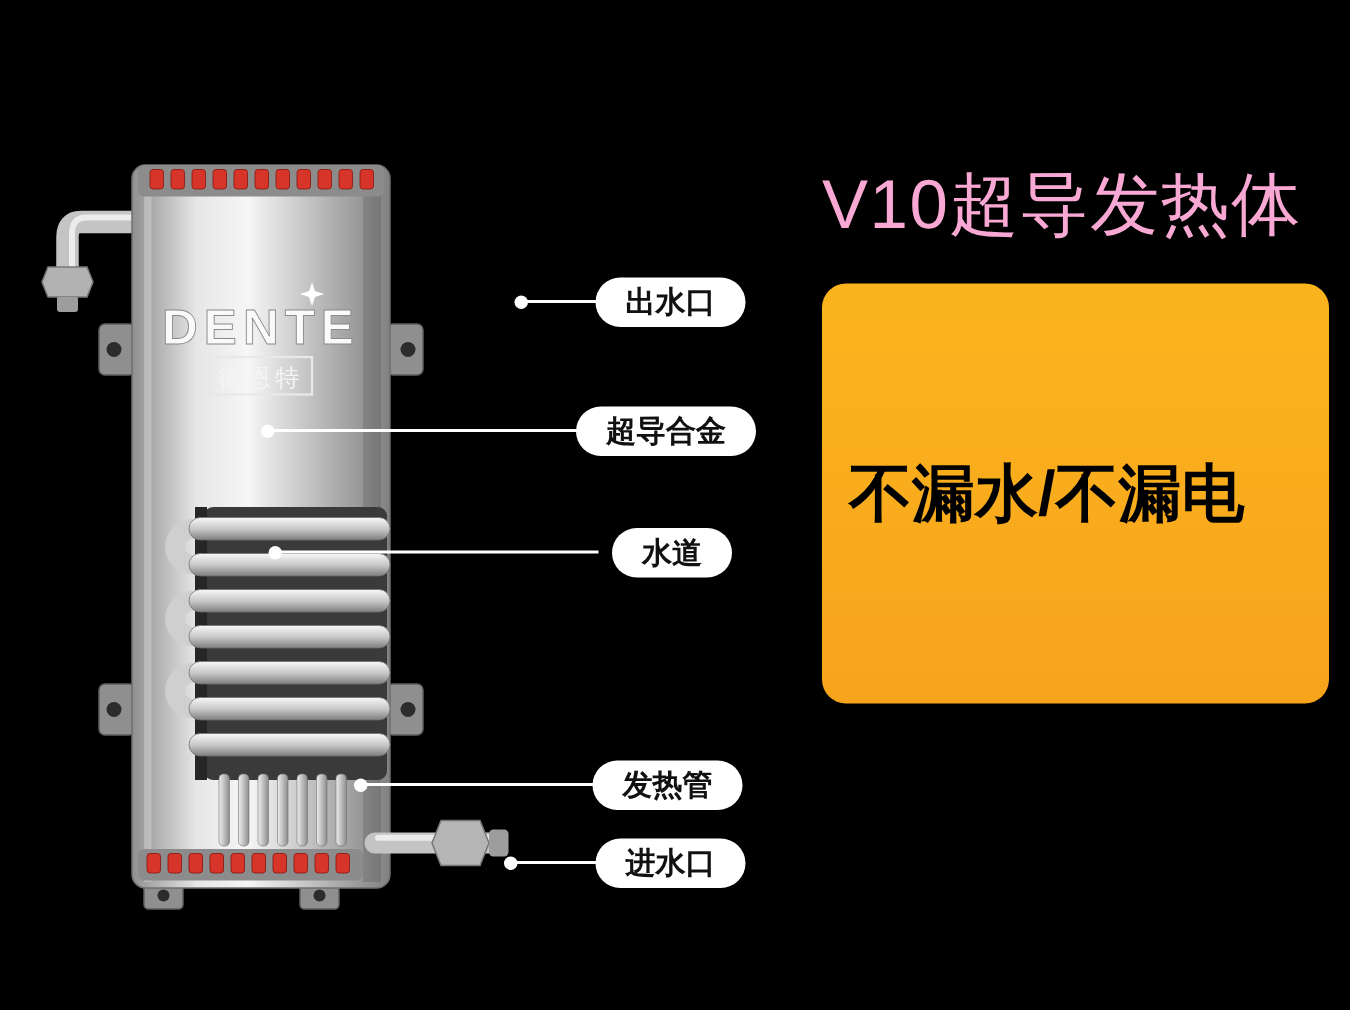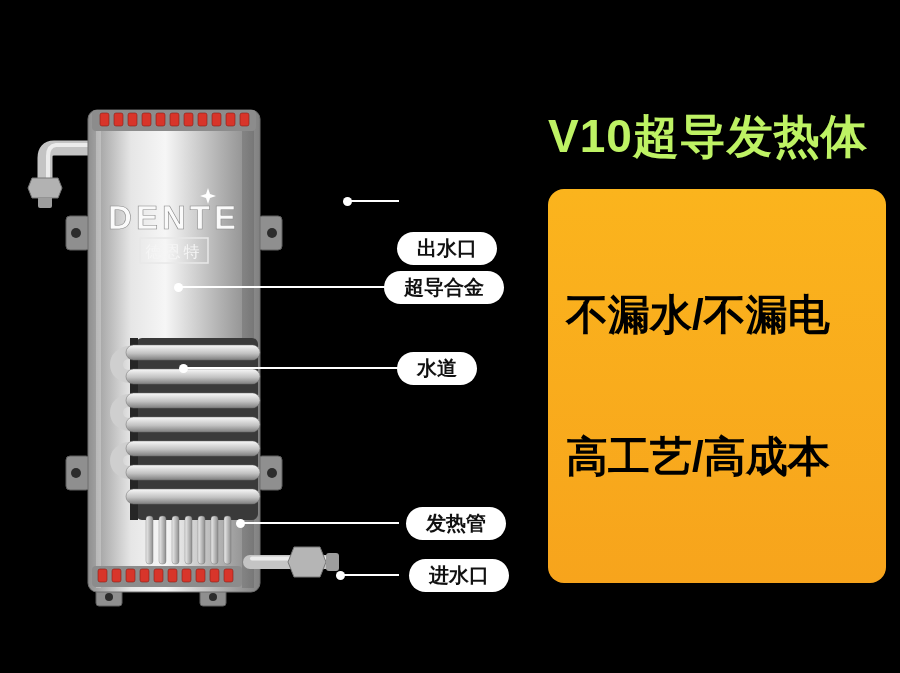--- a/index.html
+++ b/index.html
@@ -19,46 +19,46 @@
   .callout-line{position:absolute;height:2px;background:#fff;}
   .callout-pill{
     position:absolute;height:33px;padding:0 20px;
     background:#fff;border-radius:17px;
     display:flex;align-items:center;justify-content:center;
     font-size:20px;font-weight:bold;color:#111;white-space:nowrap;
   }
   
   .c1 .callout-dot{left:343px;top:197px;}
   .c1 .callout-line{left:347px;top:200px;width:52px;}
-  .c1 .callout-pill{left:397px;top:185px;margin-top:47px;}
+  .c1 .callout-pill{left:397px;top:185px;}
   
   .c2 .callout-dot{left:174px;top:283px;}
   .c2 .callout-line{left:178px;top:286px;width:220px;}
   .c2 .callout-pill{left:384px;top:271px;}
   
   .c3 .callout-dot{left:179px;top:364px;}
   .c3 .callout-line{left:183px;top:367px;width:216px;}
-  .c3 .callout-pill{left:397px;top:352px;}
+  .c3 .callout-pill{left:408px;top:352px;}
   
   .c4 .callout-dot{left:236px;top:519px;}
   .c4 .callout-line{left:240px;top:522px;width:159px;}
-  .c4 .callout-pill{left:406px;top:507px;}
+  .c4 .callout-pill{left:395px;top:507px;}
   
   .c5 .callout-dot{left:336px;top:571px;}
   .c5 .callout-line{left:340px;top:574px;width:59px;}
-  .c5 .callout-pill{left:409px;top:559px;}
+  .c5 .callout-pill{left:397px;top:559px;}
 
   
   .headline{
     position:absolute;left:548px;top:106px;width:345px;
-    color:#bef264;font-size:46px;font-weight:700;letter-spacing:1px;
+    color:#f9a8d4;font-size:46px;font-weight:400;letter-spacing:1px;
     white-space:nowrap;
   }
   .feature-panel{
-    position:absolute;left:548px;top:189px;width:338px;height:394px;
+    position:absolute;left:548px;top:189px;width:338px;height:280px;
     background:linear-gradient(180deg,#fbb41d 0%,#f7a41c 100%);
     border-radius:16px;
     display:flex;flex-direction:column;justify-content:space-evenly;
     padding:6px 18px;box-sizing:border-box;
   }
   .feature-line{
     color:#000;font-size:42px;font-weight:800;line-height:1;
     white-space:nowrap;letter-spacing:0px;
   }
 </style>
@@ -218,16 +218,15 @@
   <div class="callout c5">
     <div class="callout-dot"></div>
     <div class="callout-line"></div>
     <div class="callout-pill">进水口</div>
   </div>
 
   <div class="headline">V10超导发热体</div>
 
   <div class="feature-panel">
     <div class="feature-line">不漏水/不漏电</div>
-    <div class="feature-line">高工艺/高成本</div>
   </div>
 
 </div>
 
 </body></html>

